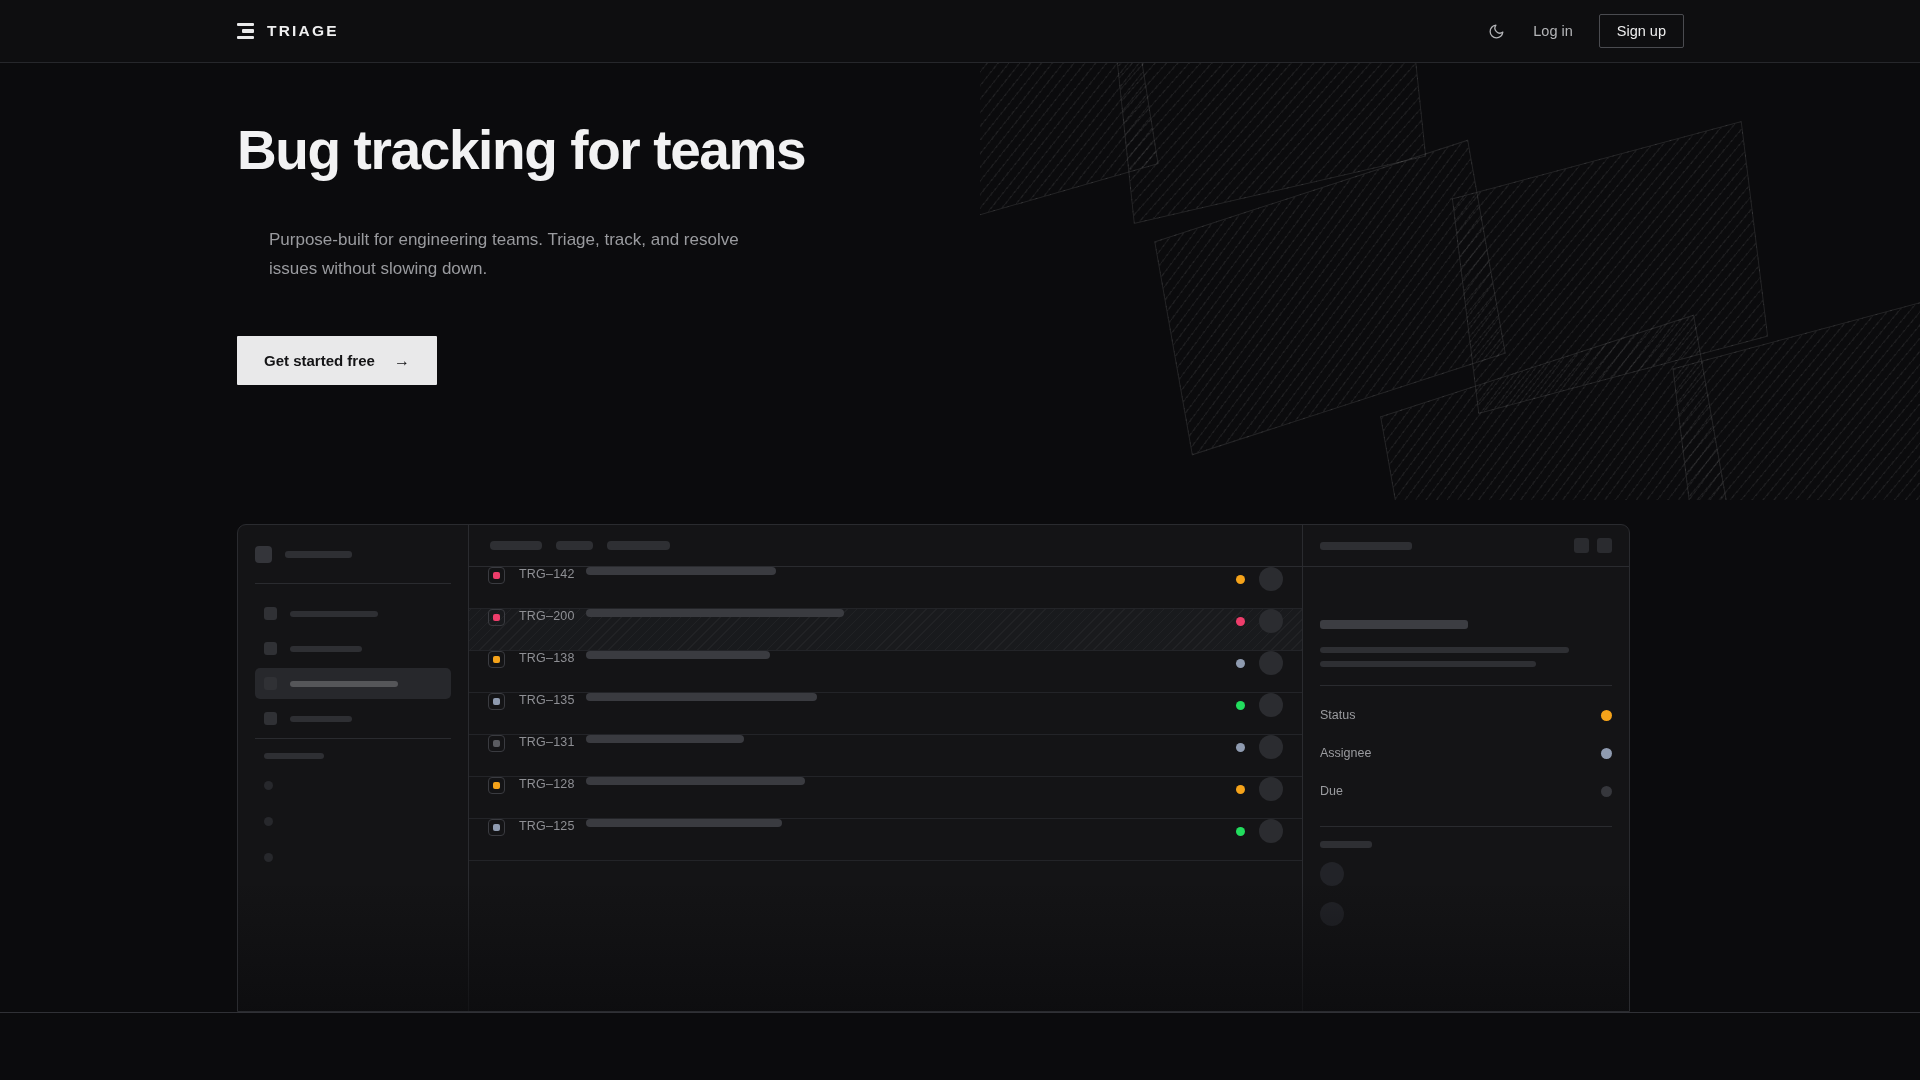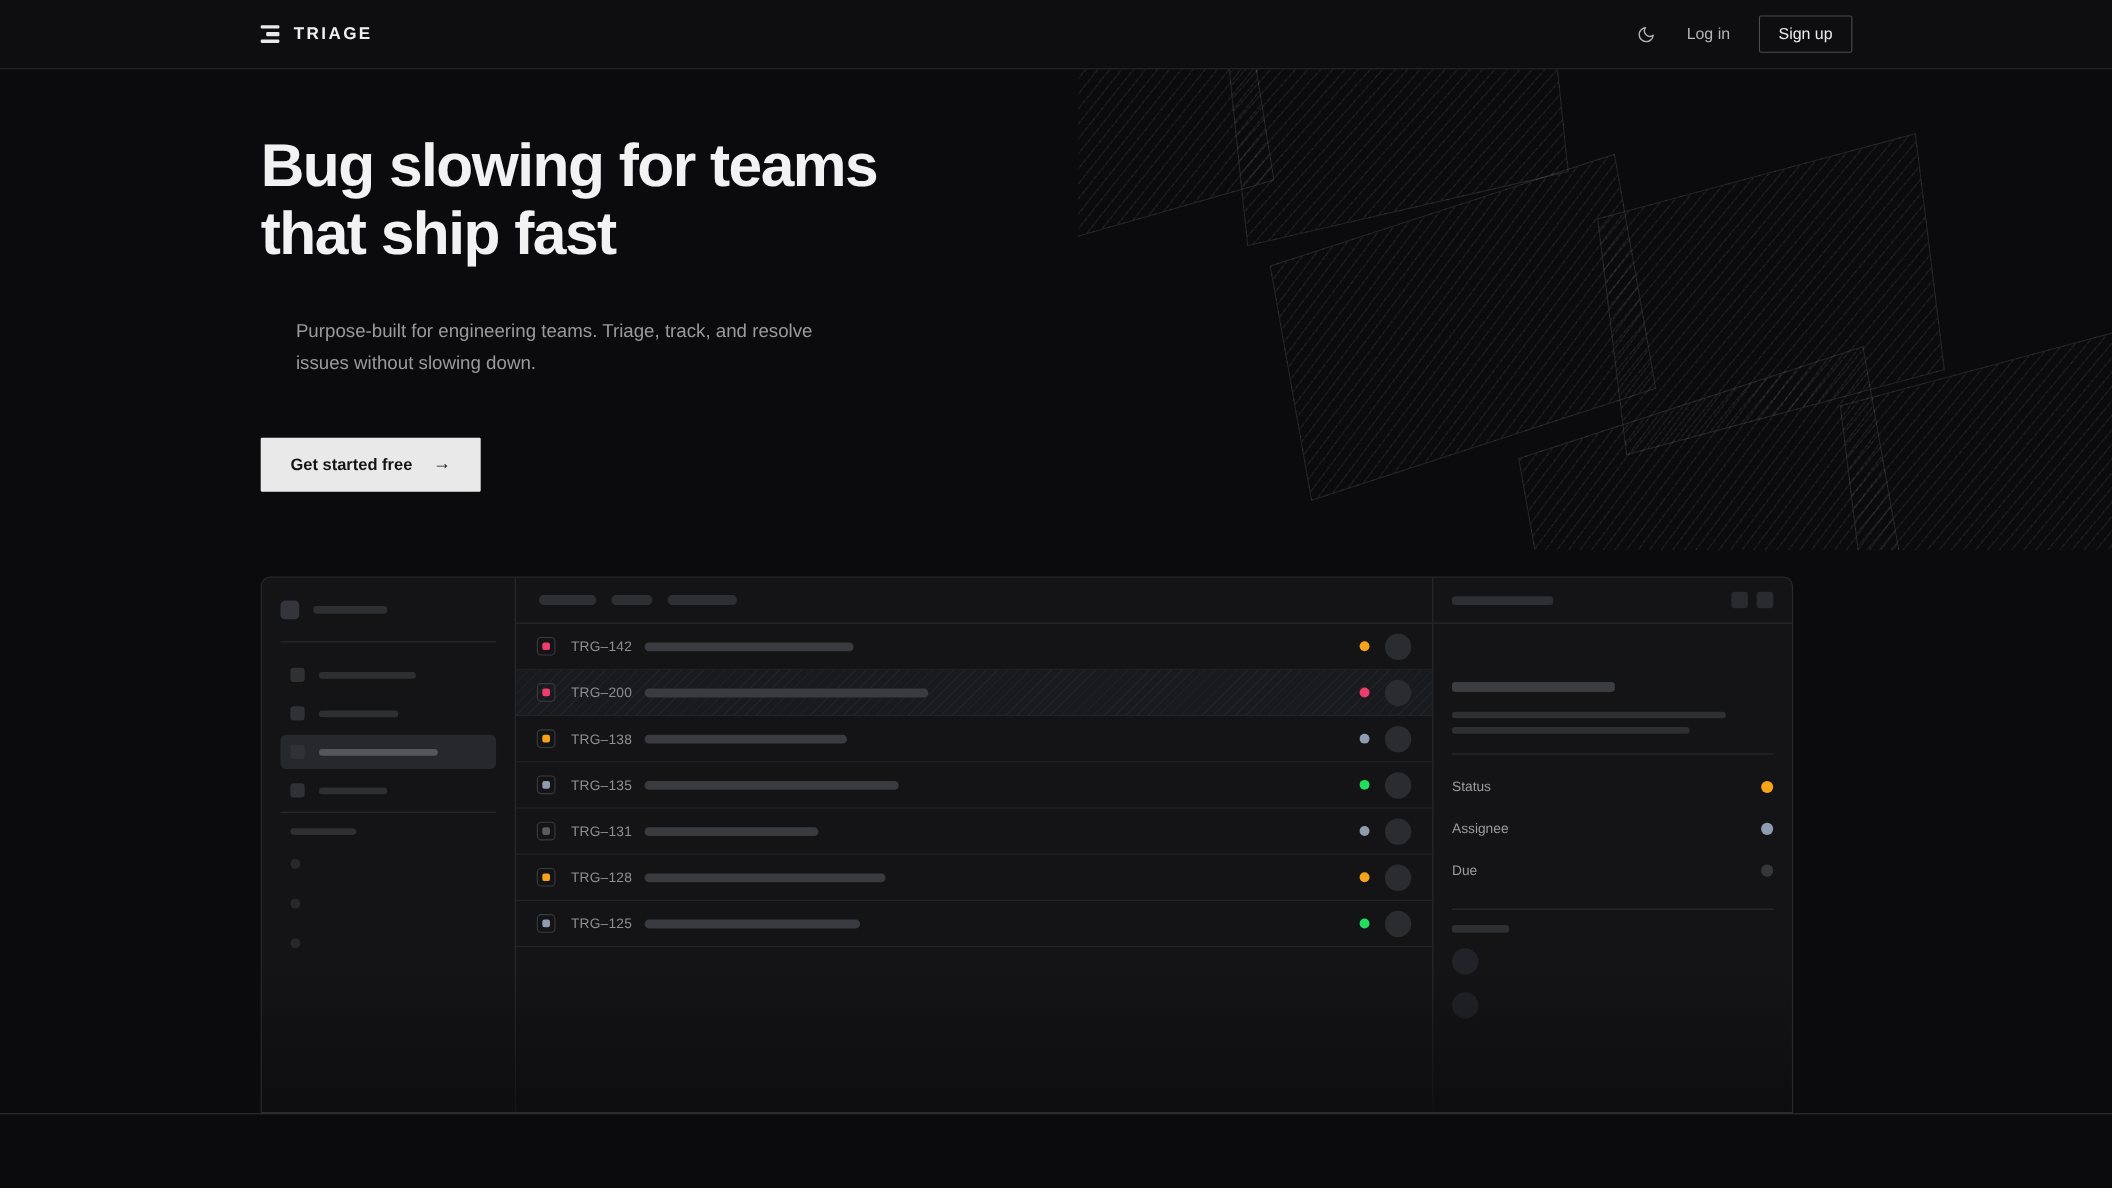--- a/index.html
+++ b/index.html
@@ -95,21 +95,21 @@
   .side-lbl{ width:60px; height:6px; margin:14px 0 8px 9px; }
   .side-sub{ display:flex; align-items:center; height:36px; padding:0 9px; }
   .side-sub .c{ width:9px; height:9px; border-radius:50%; background:#27282c; }
 
   
   .mk-list{ flex:1 1 auto; border-right:1px solid #2a2b2f; display:flex; flex-direction:column; min-width:0; }
   .mk-toolbar{ height:42px; border-bottom:1px solid #2a2b2f; display:flex; align-items:center; gap:14px; padding:0 21px; }
   .mk-toolbar .pill{ height:9px; border-radius:4px; }
   .rows{ display:flex; flex-direction:column; }
   .row{
-    height:42px; display:flex; align-items:center; gap:0; padding:0 19px;
+    height:42px; display:flex; align-items:flex-start; gap:0; padding:0 19px;
     border-bottom:1px solid #232428; position:relative; cursor:pointer;
   }
   .row.hatched{
     background-image:repeating-linear-gradient(
       -45deg, rgba(255,255,255,.035) 0 1px, rgba(255,255,255,0) 1px 7px);
     background-color:#191a1d;
   }
   .pri{
     width:17px; height:17px; border-radius:4px; border:1px solid #3a3b40;
     display:flex; align-items:center; justify-content:center; flex:0 0 17px;
@@ -169,22 +169,21 @@
           <path d="M21 12.79A9 9 0 1 1 11.21 3 7 7 0 0 0 21 12.79z"></path>
         </svg>
       </span>
       <span class="login-link">Log in</span>
       <button class="signup-btn">Sign up</button>
     </div>
   </div>
 
   <div class="hero">
     <h1>
-      <span>Bug slowing for teams</span><br>
-      <span>that ship fast</span>
+      <span>Bug tracking for teams</span><br>
     </h1>
     <p>Purpose-built for engineering teams. Triage, track, and resolve issues without slowing down.</p>
     <button class="cta">
       <span>Get started free</span>
       <span class="arrow">→</span>
     </button>
   </div>
 
   <div class="mock">
 

